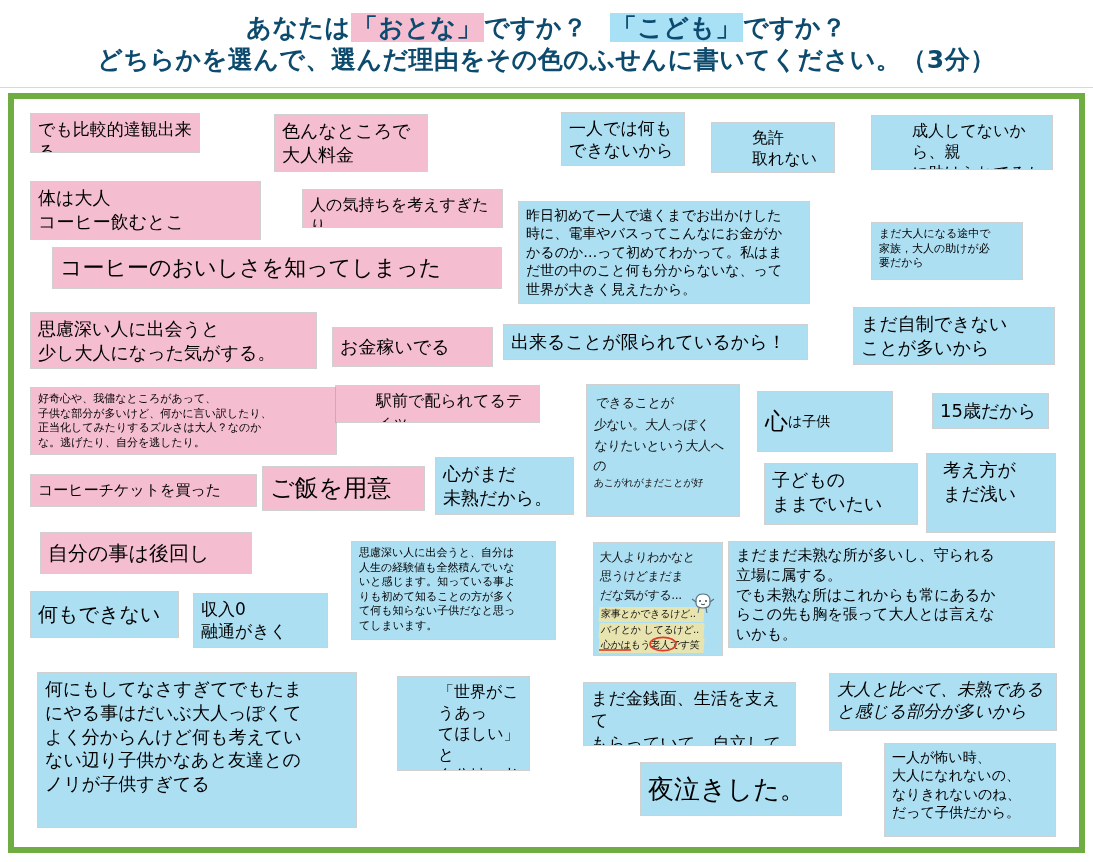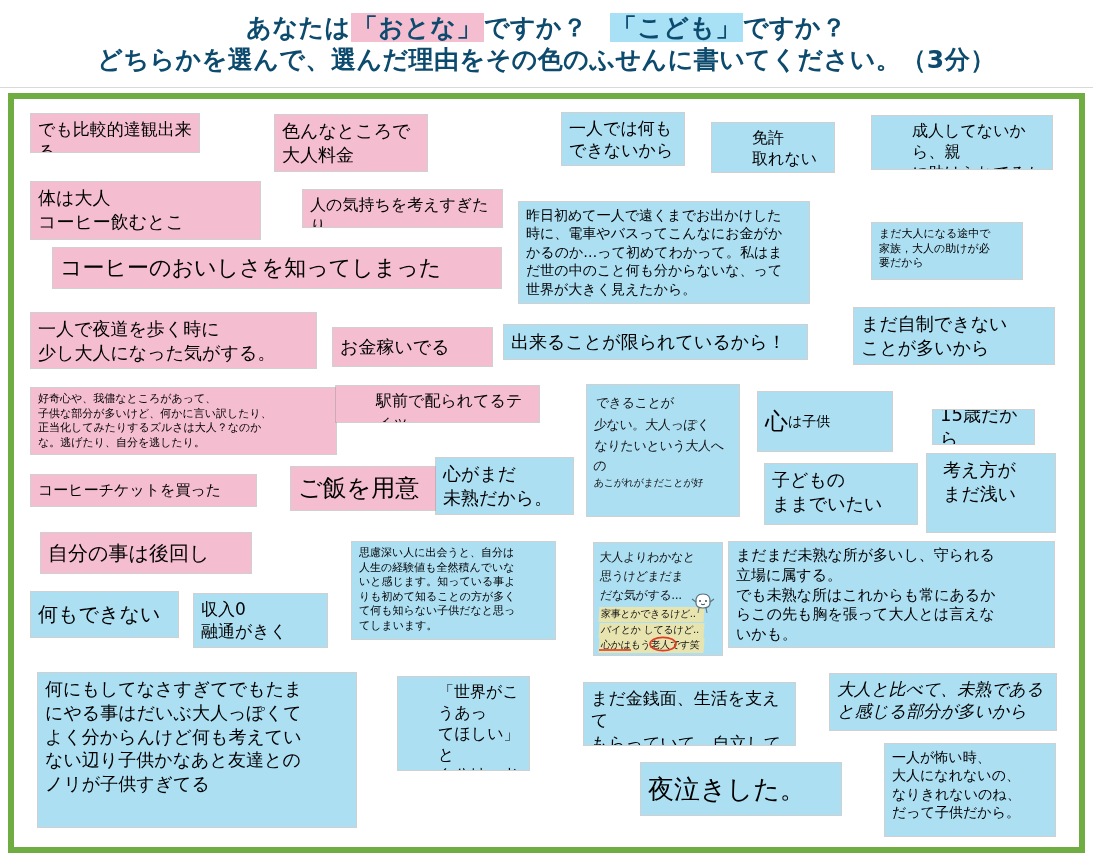--- a/index.html
+++ b/index.html
@@ -57,21 +57,21 @@
   .fs11{font-size:11px;}
   .fs12{font-size:16px;}
   .fs13{font-size:17px;}
   .fs14{font-size:14px;}
   .fs15{font-size:15px;}
   .fs16{font-size:16px;padding-left:40px;}
   .fs17{font-size:17px;}
   .fs18{font-size:18px;}
   .fs20{font-size:20px;}
   .fs22{font-size:22px;}
-  .fs24{font-size:24px;margin-left:28px;}
+  .fs24{font-size:24px;}
   .fs26{font-size:26px;}
 
   .ctr{display:flex;align-items:center;}
   .mid{display:flex;align-items:center;justify-content:flex-start;}
 
   
   .hand{
     position:absolute;background:#addff3;box-sizing:border-box;
     overflow:hidden;
   }
@@ -125,21 +125,21 @@
 かるのか…って初めてわかって。私はま
 だ世の中のこと何も分からないな、って
 世界が大きく見えたから。</div>
 
       <div class="note blue pad fs11 edge" style="left:858px;top:124px;width:150px;height:56px;">まだ大人になる途中で
 家族，大人の助けが必
 要だから</div>
 
       <div class="note pink pad fs22 edge mid" style="left:39px;top:149px;width:448px;height:40px;">コーヒーのおいしさを知ってしまった</div>
 
-      <div class="note pink pad fs18 edge" style="left:17px;top:214px;width:285px;height:55px;">一人で夜道を歩く時に
+      <div class="note pink pad fs18 edge" style="left:17px;top:214px;width:285px;height:55px;">思慮深い人に出会うと
 少し大人になった気がする。</div>
 
       <div class="note pink pad fs18 edge mid" style="left:319px;top:229px;width:159px;height:38px;">お金稼いでる</div>
 
       <div class="note blue pad fs18 edge mid" style="left:490px;top:226px;width:303px;height:34px;">出来ることが限られているから！</div>
 
       <div class="note blue pad fs18 edge" style="left:840px;top:209px;width:200px;height:56px;">まだ自制できない
 ことが多いから</div>
 
       <div class="note pink pad fs11 edge" style="left:17px;top:289px;width:305px;height:66px;">好奇心や、我儘なところがあって、
@@ -152,21 +152,21 @@
 
       <div class="hand edge" style="left:573px;top:286px;width:152px;height:131px;">
         <div class="hwtext" style="padding:8px 7px 0 9px;">できることが</div>
         <div class="hwtext" style="padding:2px 7px 0 7px;">少ない。大人っぽく</div>
         <div class="hwtext" style="padding:2px 7px 0 7px;">なりたいという大人への</div>
         <div class="hwtext hwsmall" style="padding:1px 7px 0 7px;">あこがれがまだことが好</div>
       </div>
 
       <div class="note blue pad fs18 edge ctr" style="left:744px;top:293px;width:134px;height:59px;"><span style="font-size:23px;">心</span><span style="font-size:14px;">は子供</span></div>
 
-      <div class="note blue pad fs18 edge mid" style="left:919px;top:295px;width:101px;height:34px;margin-top:16px;">15歳だから</div>
+      <div class="note blue pad fs18 edge mid" style="left:919px;top:295px;width:115px;height:34px;">15歳だから</div>
 
       <div class="note pink pad fs15 edge mid" style="left:17px;top:376px;width:225px;height:31px;">コーヒーチケットを買った</div>
 
       <div class="note pink pad fs24 edge mid" style="left:249px;top:368px;width:161px;height:43px;">ご飯を用意</div>
 
       <div class="note blue pad fs18 edge" style="left:422px;top:359px;width:137px;height:56px;">心がまだ
 未熟だから。</div>
 
       <div class="note blue pad fs18 edge" style="left:751px;top:365px;width:152px;height:60px;">子どもの
 ままでいたい</div>

